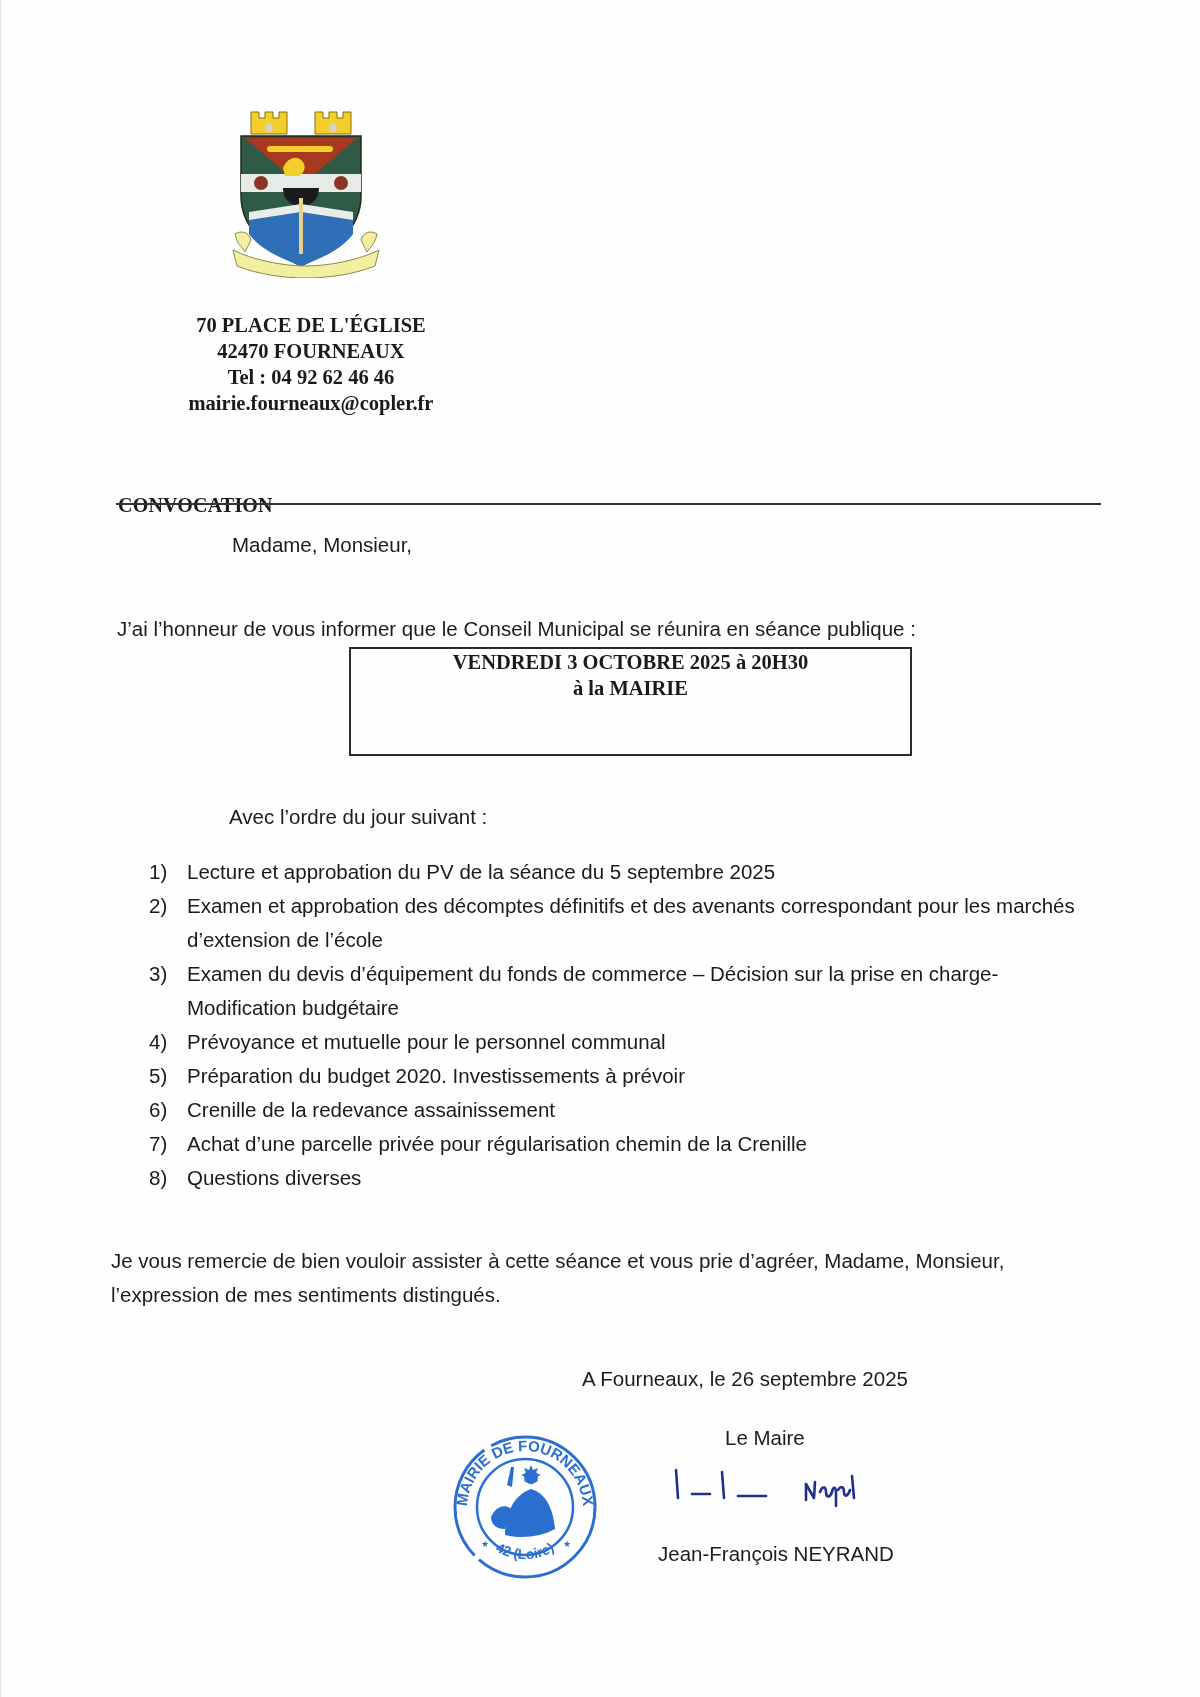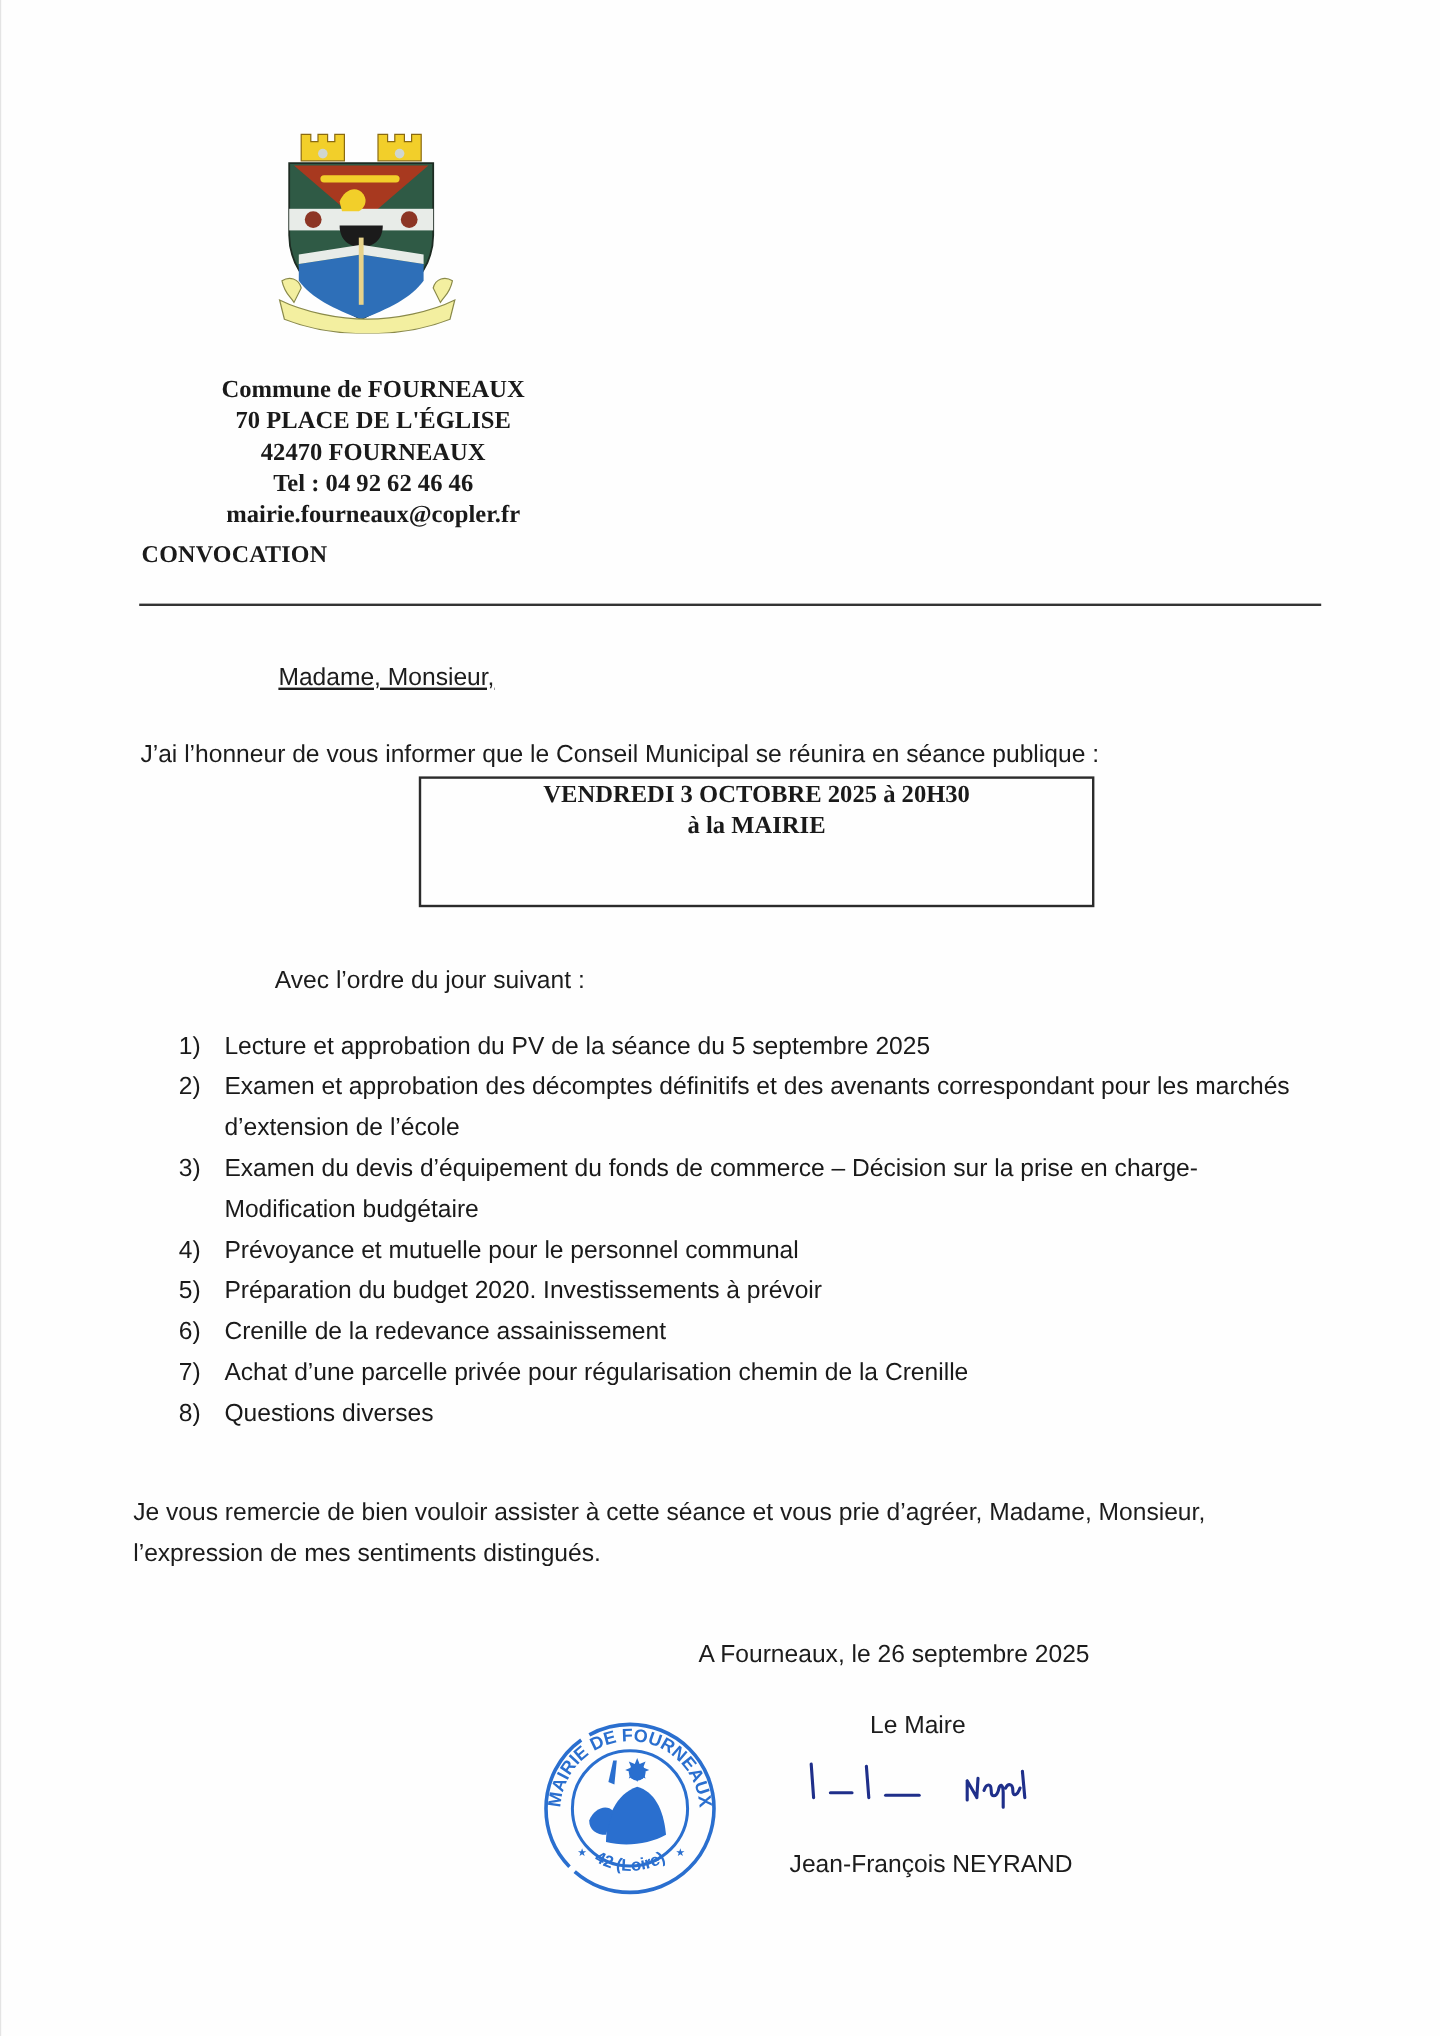--- a/index.html
+++ b/index.html
@@ -8,26 +8,26 @@
     .page { position: absolute; left: 0; top: 0; width: 1200px; height: 1697px; background: #fefefe; border-left: 1px solid #e4e4e4; }
 
     .serif { font-family: "Liberation Serif", "DejaVu Serif", serif; }
     .sans { font-family: "Liberation Sans", "DejaVu Sans", sans-serif; }
 
     .crest { position: absolute; left: 230px; top: 108px; width: 150px; height: 170px; }
 
     .letterhead { position: absolute; left: 150px; top: 312px; width: 320px; text-align: center; font-weight: bold; font-size: 20.5px; line-height: 26px; }
     .letterhead div { white-space: nowrap; }
 
-    .convocation-title { position: absolute; left: 117px; top: 451px; font-size: 20px; font-weight: bold; letter-spacing: 0.2px; }
+    .convocation-title { position: absolute; left: 117px; top: 494px; font-size: 20px; font-weight: bold; letter-spacing: 0.2px; }
     .header-rule { position: absolute; left: 115px; top: 503px; width: 985px; height: 2px; background: #333; }
 
     .body-text { font-size: 20.5px; line-height: 34px; color: #1c1c1c; }
 
-    .salutation { position: absolute; left: 231px; top: 548px; text-decoration: underline; }
+    .salutation { position: absolute; left: 231px; top: 528px; }
     .intro { position: absolute; left: 116px; top: 588px; white-space: nowrap; margin-top: 24px; }
 
     .meeting-box { position: absolute; left: 348px; top: 647px; width: 563px; height: 109px; border: 2px solid #2b2b2b; text-align: center; }
     .meeting-box div { font-weight: bold; font-size: 20.5px; line-height: 26px; }
 
     .agenda-heading { position: absolute; left: 228px; top: 800px; white-space: nowrap; }
     .agenda-heading .u { text-underline-offset: 3px; }
 
     .agenda { position: absolute; left: 148px; top: 855px; width: 930px; list-style: none; }
     .agenda li { display: flex; font-size: 20.5px; line-height: 34px; }
@@ -68,21 +68,20 @@
     <path d="M18 112 l52 -8 l52 8 v14 c-10 14 -30 24 -52 32 c-22 -8 -42 -18 -52 -32 z" fill="#2e6fb8"></path>
     <path d="M18 104 l52 -8 l52 8 v8 l-52 -8 l-52 8 z" fill="#e8ece8"></path>
     <rect x="68" y="90" width="4" height="56" fill="#e7d28a"></rect>
 
     <path d="M2 142 c20 10 50 16 73 16 c23 0 53 -6 73 -16 l-4 16 c-20 8 -46 12 -69 12 c-23 0 -49 -4 -69 -12 z" fill="#f3efa0" stroke="#8a8a4a" stroke-width="1"></path>
     <path d="M4 126 c6 -4 14 -2 16 6 l-6 12 c-4 -6 -8 -8 -10 -18 z" fill="#f3efa0" stroke="#8a8a4a" stroke-width="1"></path>
     <path d="M146 126 c-6 -4 -14 -2 -16 6 l6 12 c4 -6 8 -8 10 -18 z" fill="#f3efa0" stroke="#8a8a4a" stroke-width="1"></path>
   </svg>
 
   <div class="letterhead serif">
-    <div>Commune de FOURNEAUX</div>
     <div>70 PLACE DE L'ÉGLISE</div>
     <div>42470 FOURNEAUX</div>
     <div>Tel : 04 92 62 46 46</div>
     <div>mairie.fourneaux@copler.fr</div>
   </div>
 
   <div class="convocation-title serif">CONVOCATION</div>
   <div class="header-rule"></div>
 
   <div class="salutation body-text sans">Madame, Monsieur,</div>

